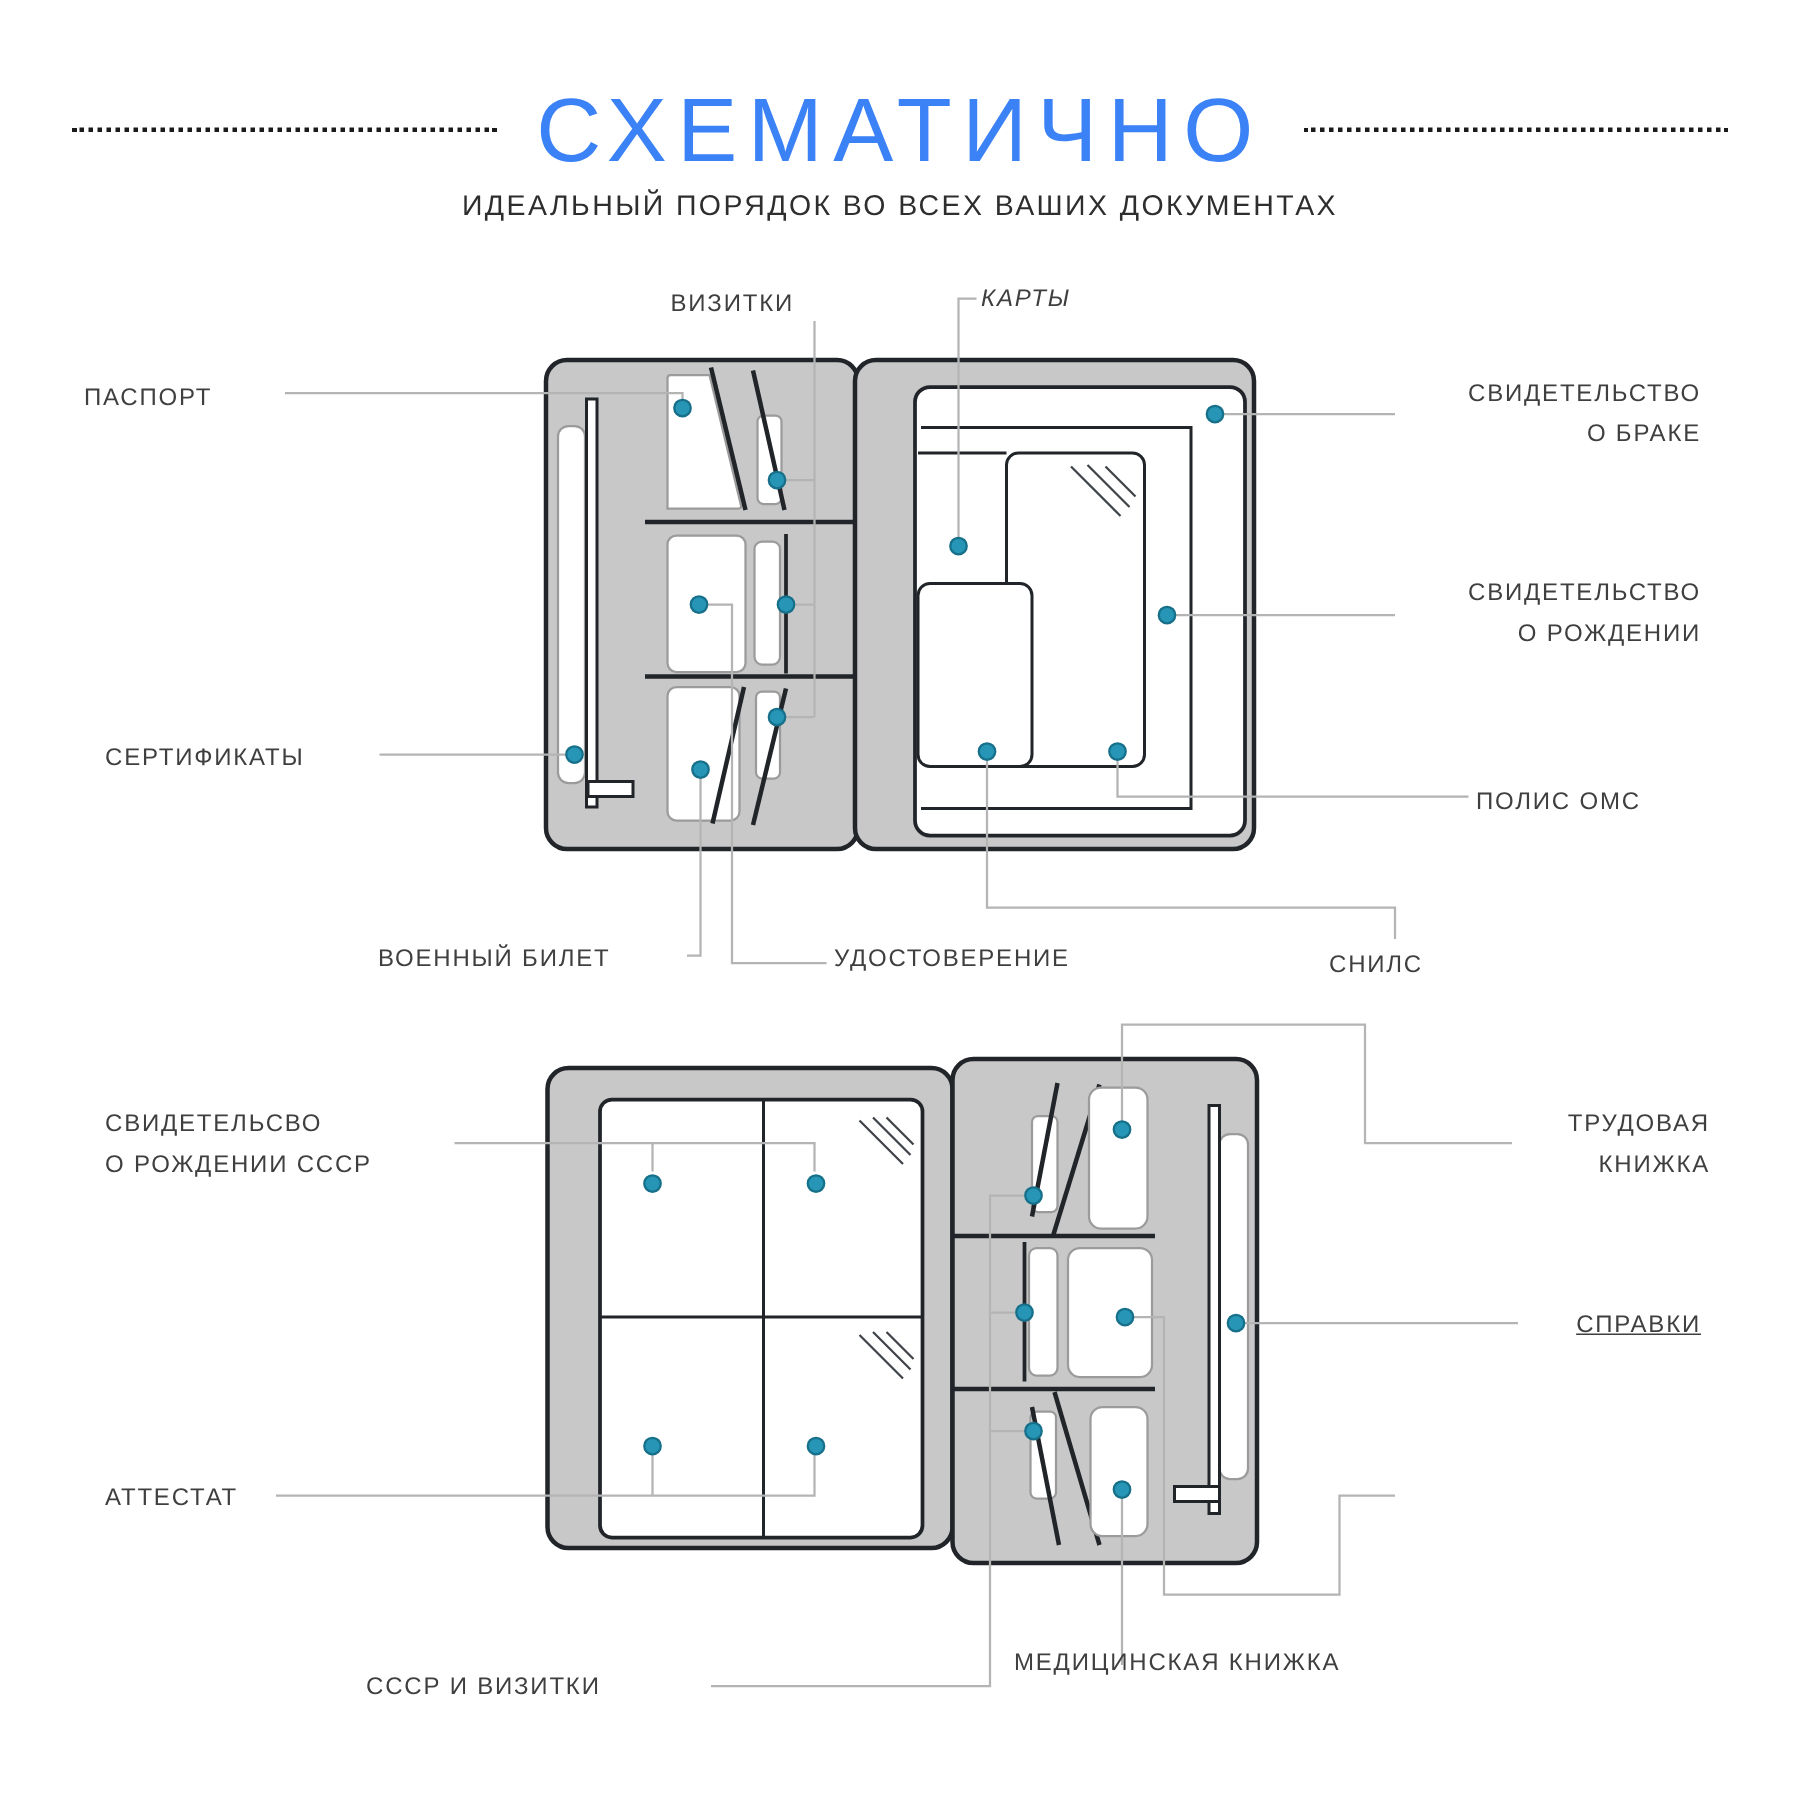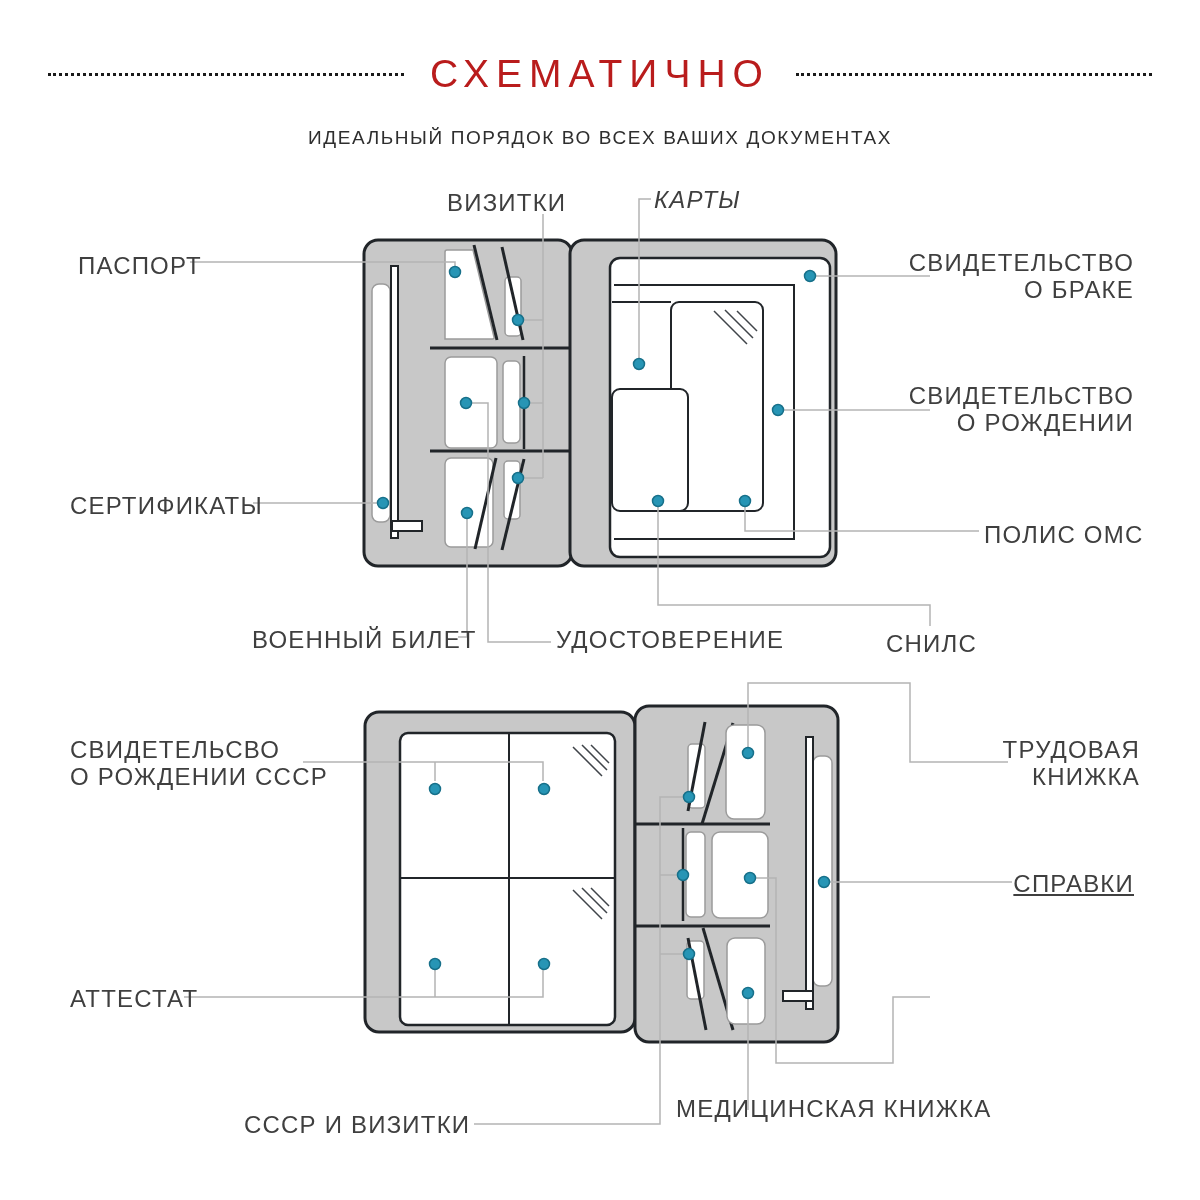--- a/index.html
+++ b/index.html
@@ -1,38 +1,38 @@
 <!DOCTYPE html>
 <html><head>
 <meta charset="utf-8">
 <style>
   html,body{margin:0;padding:0;background:#ffffff;}
   #canvas{position:relative;width:1200px;height:1200px;overflow:hidden;
           font-family:"Liberation Sans",sans-serif;background:#ffffff;}
   
   #header{position:absolute;left:48px;right:48px;top:52px;display:flex;align-items:center;gap:26px;}
   .dotline{flex:1;height:0;border-top:3px dotted #1a1a1a;}
-  #title{font-size:39px;font-weight:300;letter-spacing:7px;color:#b91c1c;white-space:nowrap;}
+  #title{font-size:60px;font-weight:300;letter-spacing:7px;color:#3b82f6;white-space:nowrap;}
   #subtitle{position:absolute;left:0;top:127px;width:100%;text-align:center;
             font-size:19px;letter-spacing:1.6px;color:#2e2e2e;}
   
   #diagram{position:absolute;left:0;top:0;width:1200px;height:1200px;}
   .page   {fill:#c8c8c8;stroke:#212529;stroke-width:3;}
   .sheet  {fill:#ffffff;stroke:#212529;stroke-width:2.5;}
   .sheet2 {fill:#ffffff;stroke:#212529;stroke-width:2;}
   .pocket {fill:#ffffff;stroke:#9b9b9b;stroke-width:1.5;}
   .stickw {fill:#ffffff;stroke:#212529;stroke-width:2;}
   .thick  {stroke:#212529;stroke-width:3;fill:none;}
   .mid    {stroke:#212529;stroke-width:2.5;fill:none;}
   .thin2  {stroke:#212529;stroke-width:2;fill:none;}
   .glass  {stroke:#3f4449;stroke-width:1.5;fill:none;}
   .leader {stroke:#b4b4b4;stroke-width:1.5;fill:none;}
   .dot    {fill:#2795b5;stroke:#17708a;stroke-width:1.5;}
   
-  .lbl{position:absolute;font-size:24px;letter-spacing:1.2px;color:#3f3f3f;
+  .lbl{position:absolute;font-size:16px;letter-spacing:1.2px;color:#3f3f3f;
        line-height:27px;white-space:pre-line;}
   .r{text-align:right;}
 </style>
 </head>
 <body>
 
 <div id="canvas">
 
   <div id="header">
     <div class="dotline"></div>
@@ -151,21 +151,21 @@
       <circle cx="748" cy="753" r="5.5" class="dot"></circle>
       <circle cx="689" cy="797" r="5.5" class="dot"></circle>
       <circle cx="683" cy="875" r="5.5" class="dot"></circle>
       <circle cx="750" cy="878" r="5.5" class="dot"></circle>
       <circle cx="824" cy="882" r="5.5" class="dot"></circle>
       <circle cx="689" cy="954" r="5.5" class="dot"></circle>
       <circle cx="748" cy="993" r="5.5" class="dot"></circle>
     </g>
   </svg>
 
-  <div class="lbl" style="left:78px;top:252px;text-align:right;">ПАСПОРТ</div>
+  <div class="lbl" style="left:56px;top:252px;text-align:right;">ПАСПОРТ</div>
   <div class="lbl" style="left:70px;top:492px;">СЕРТИФИКАТЫ</div>
   <div class="lbl" style="left:447px;top:189px;">ВИЗИТКИ</div>
   <div class="lbl" style="left:654px;top:186px;font-style:italic;">КАРТЫ</div>
   <div class="lbl r" style="right:66px;top:249px;">СВИДЕТЕЛЬСТВО
 О БРАКЕ</div>
   <div class="lbl r" style="right:66px;top:382px;">СВИДЕТЕЛЬСТВО
 О РОЖДЕНИИ</div>
   <div class="lbl" style="left:984px;top:521px;">ПОЛИС ОМС</div>
   <div class="lbl" style="left:252px;top:626px;">ВОЕННЫЙ БИЛЕТ</div>
   <div class="lbl" style="left:556px;top:626px;">УДОСТОВЕРЕНИЕ</div>

